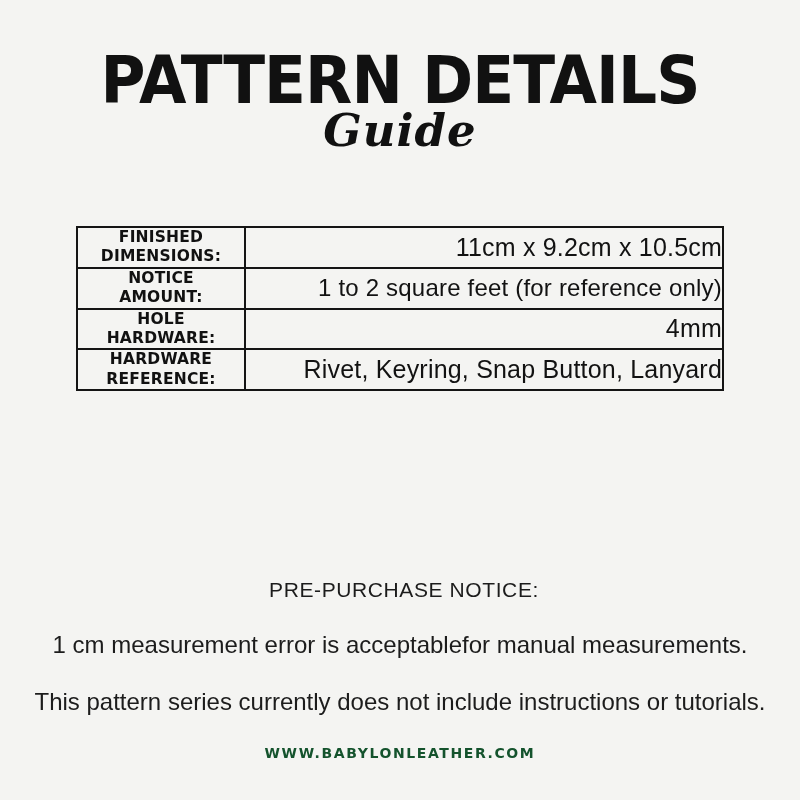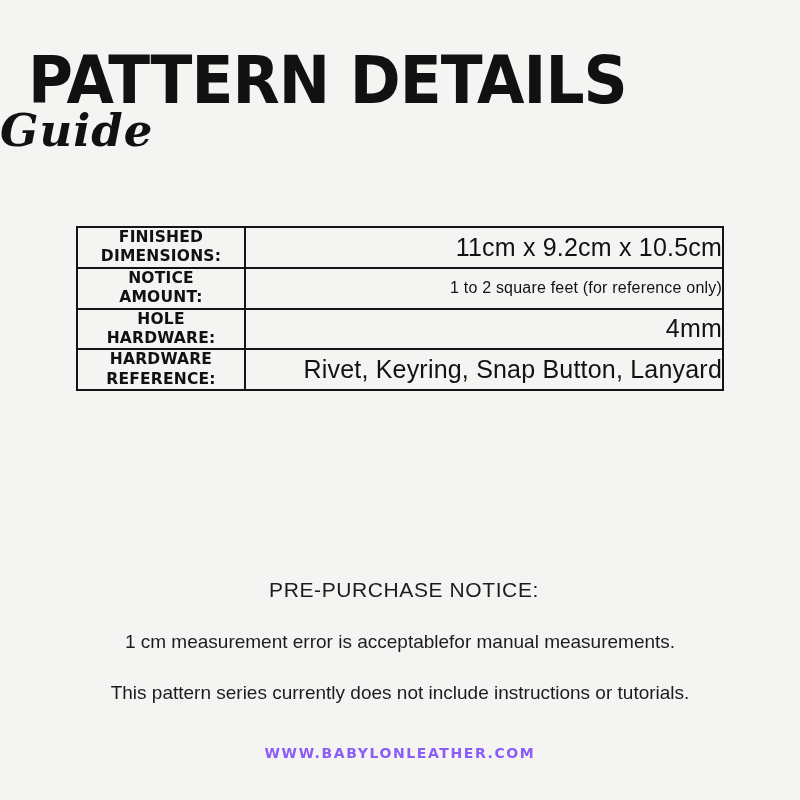--- a/index.html
+++ b/index.html
@@ -17,21 +17,21 @@
   .page {
     position: relative;
     width: 800px;
     height: 800px;
     box-sizing: border-box;
   }
 
   
   .title-block {
     position: relative;
-    text-align: left;
+    text-align: center;
     padding-top: 48px;
     height: 150px;
   }
   .title-main {
     font-family: "DejaVu Sans", sans-serif;
     font-weight: bold;
     font-size: 66px;
     letter-spacing: -1px;
     line-height: 1;
     color: #111111;
@@ -82,57 +82,57 @@
   }
   td.value-cell {
     text-align: right;
     font-family: "Liberation Sans", sans-serif;
     font-size: 25px;
     padding: 14px 10px;
     color: #121212;
     letter-spacing: 0.2px;
   }
   td.value-cell.small {
-    font-size: 16px;
+    font-size: 24px;
   }
 
   
   .notice {
     position: absolute;
     left: 0;
     right: 0;
     top: 578px;
     text-align: center;
   }
   .notice-heading {
     font-family: "Liberation Sans", sans-serif;
     font-size: 21px;
     letter-spacing: 0.6px;
     color: #1c1c1c;
     padding-left: 8px;
   }
   .notice-line {
     font-family: "Liberation Sans", sans-serif;
-    font-size: 19px;
+    font-size: 24px;
     color: #1c1c1c;
     margin-top: 29px;
   }
 
   
   .footer {
     position: absolute;
     left: 0;
     right: 0;
     top: 745px;
     text-align: center;
     font-family: "DejaVu Sans", sans-serif;
     font-weight: bold;
     font-size: 14px;
     letter-spacing: 1.6px;
-    color: #8b5cf6;
+    color: #14532d;
   }
 </style>
 </head>
 <body>
 
 <div class="page">
 
   <div class="title-block">
     <div class="title-main">PATTERN DETAILS</div>
     <div class="title-script">Guide</div>

